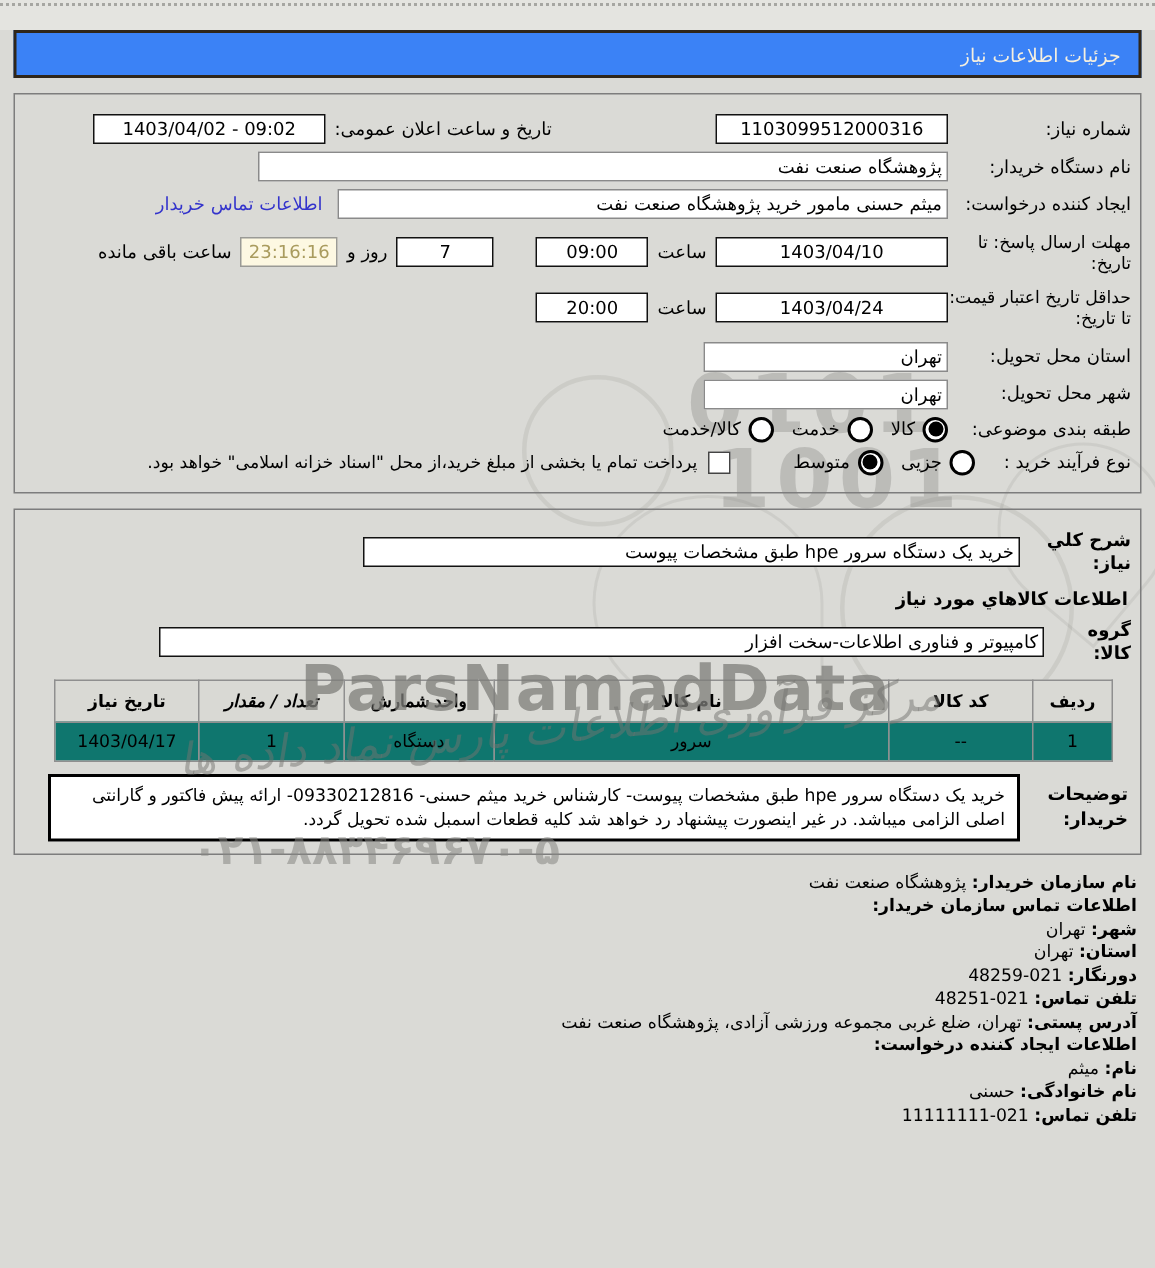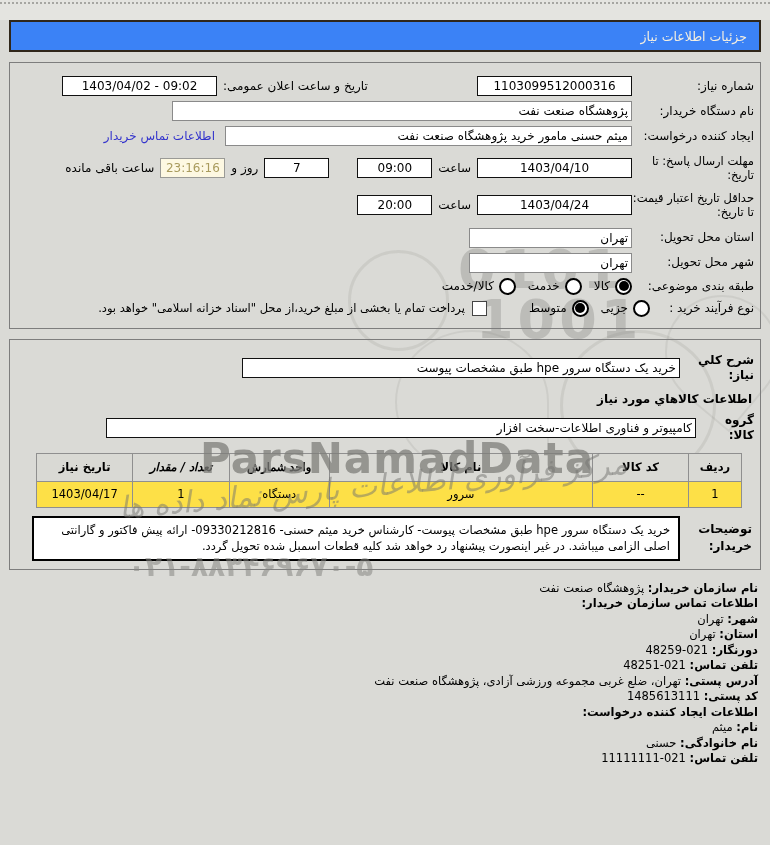--- a/index.html
+++ b/index.html
@@ -48,21 +48,21 @@
     background:#fff;flex:none;position:relative;margin-left:5px;box-sizing:content-box;}
   .radio.on::after{content:"";position:absolute;inset:1.5px;background:#000;border-radius:50%;}
   .opt-label{margin-left:12px;flex:none;}
   .checkbox{width:13px;height:13px;border:1px solid #444;background:#fff;flex:none;margin-left:7px;}
 
   .heading{font-weight:bold;margin:9px 2px 7px;}
 
   table.items{border-collapse:collapse;margin:10px 12px 8px 20px;font-size:11.5px;}
   table.items th,table.items td{border:1px solid #8f8f8f;text-align:center;padding:0 4px;}
   table.items th{background:#d9d9d4;font-weight:bold;height:27px;}
-  table.items td{background:#fde047;height:25px;}
+  table.items td{background:#0f766e;height:25px;}
   .c-row{width:46px;} .c-code{width:96px;} .c-name{width:286px;}
   .c-unit{width:98px;font-family:Liberation Serif, serif;} .c-qty{width:96px;font-style:italic;} .c-date{width:90px;}
 
   .notes-row{display:flex;align-items:center;margin:2px 2px 2px 16px;}
   .notes-label{width:72px;flex:none;font-weight:bold;line-height:1.45;}
   .notes-box{flex:1;border:2px solid #000;background:#fff;padding:4px 8px;
     font-size:11.5px;line-height:1.45;text-align:right;}
 
   .contact{margin:11px 12px 0;font-size:11.5px;line-height:15.5px;position:relative;z-index:1;}
   .contact .line{white-space:nowrap;}
@@ -210,21 +210,20 @@
 </div>
 
 <div class="contact">
   <div class="line"><span class="b">نام سازمان خریدار:</span> <span>پژوهشگاه صنعت نفت</span></div>
   <div class="line b">اطلاعات تماس سازمان خریدار:</div>
   <div class="line"><span class="b">شهر:</span> <span>تهران</span></div>
   <div class="line"><span class="b">استان:</span> <span>تهران</span></div>
   <div class="line"><span class="b">دورنگار:</span> <span>021-48259</span></div>
   <div class="line"><span class="b">تلفن تماس:</span> <span>021-48251</span></div>
   <div class="line"><span class="b">آدرس پستی:</span> <span>تهران، ضلع غربی مجموعه ورزشی آزادی، پژوهشگاه صنعت نفت</span></div>
-  <div class="line"><span class="b">کد پستی:</span> <span>1485613111</span></div>
   <div class="line b">اطلاعات ایجاد کننده درخواست:</div>
   <div class="line"><span class="b">نام:</span> <span>میثم</span></div>
   <div class="line"><span class="b">نام خانوادگی:</span> <span>حسنی</span></div>
   <div class="line"><span class="b">تلفن تماس:</span> <span>021-11111111</span></div>
 </div>
 
 <div class="wm-front wm-brand" style="left:200px;top:434px;">ParsNamadData</div>
 <div class="wm-front wm-fa" style="left:118px;top:468px;">مرکز فرآوری اطلاعات پارس نماد داده ها</div>
 <div class="wm-front wm-phone" style="left:128px;top:550px;">۰۲۱-۸۸۳۴۶۹۶۷۰-۵</div>
 

